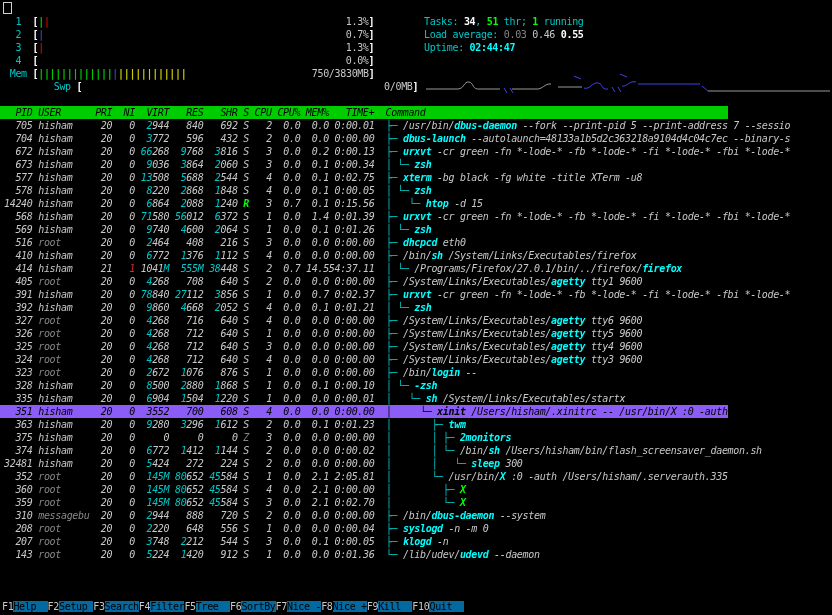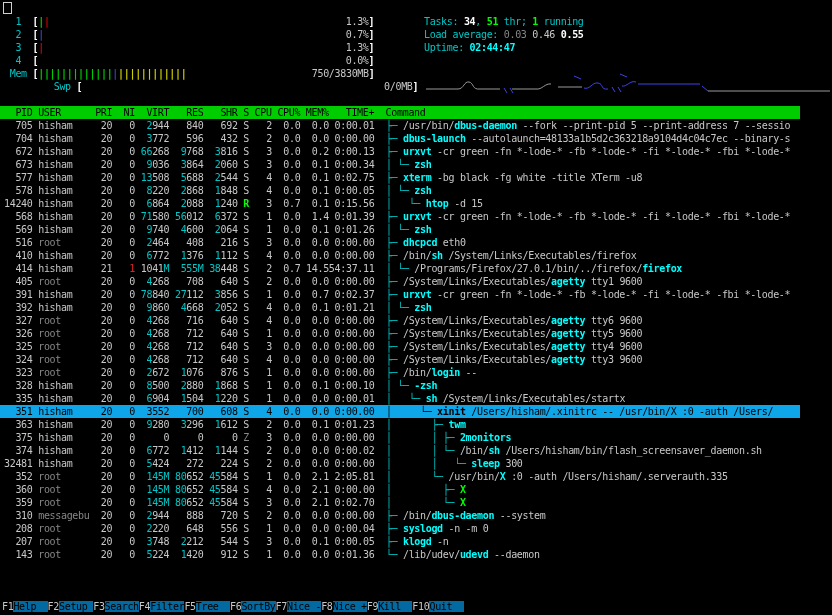--- a/index.html
+++ b/index.html
@@ -1,32 +1,32 @@
 <!DOCTYPE html>
 <html><head>
 <meta charset="utf-8">
 <style>
   html,body{margin:0;padding:0;background:#222;}
   .screen{position:relative;width:832px;height:615px;background:#000;overflow:hidden;
     font-family:"DejaVu Sans Mono",monospace;font-size:10px;line-height:13px;letter-spacing:-0.325px;}
   .line{position:absolute;left:4px;height:13px;white-space:pre;}
-  .fullw{left:0;width:800px;padding-left:4px;box-sizing:border-box;}
+  .fullw{left:0;width:728px;padding-left:4px;box-sizing:border-box;font-style:italic;}
   .fg{color:#c8c8c8}
   .dim{color:#878787}
   .wb{color:#ffffff;font-weight:bold}
   .gb{color:#00ff00;font-weight:bold}
   .cy{color:#00c7c7}
   .bc{color:#00ffff;font-weight:bold}
   .red{color:#dd2222}
   .grn{color:#00cd00;font-weight:bold}
   .rdt{color:#cd0000;font-weight:bold}
   .blu{color:#3c3ccd;font-weight:bold}
   .yel{color:#cdcd00;font-weight:bold}
   .hdr{background:#00cd00;color:#000;}
-  .row.sel{background:#0ea5e9;}
+  .row.sel{background:#8b5cf6;}
   .row.sel span{color:#000 !important;}
   .fk{color:#c8c8c8}
   .fl{background:#0369a1;color:#000}
   .wicon{position:absolute;left:3px;top:2px;width:7px;height:10px;border:1px solid #d0d0d0;}
   .squig{position:absolute;left:424px;top:68px;}
 </style>
 </head>
 <body>
 
 <div class="screen">

